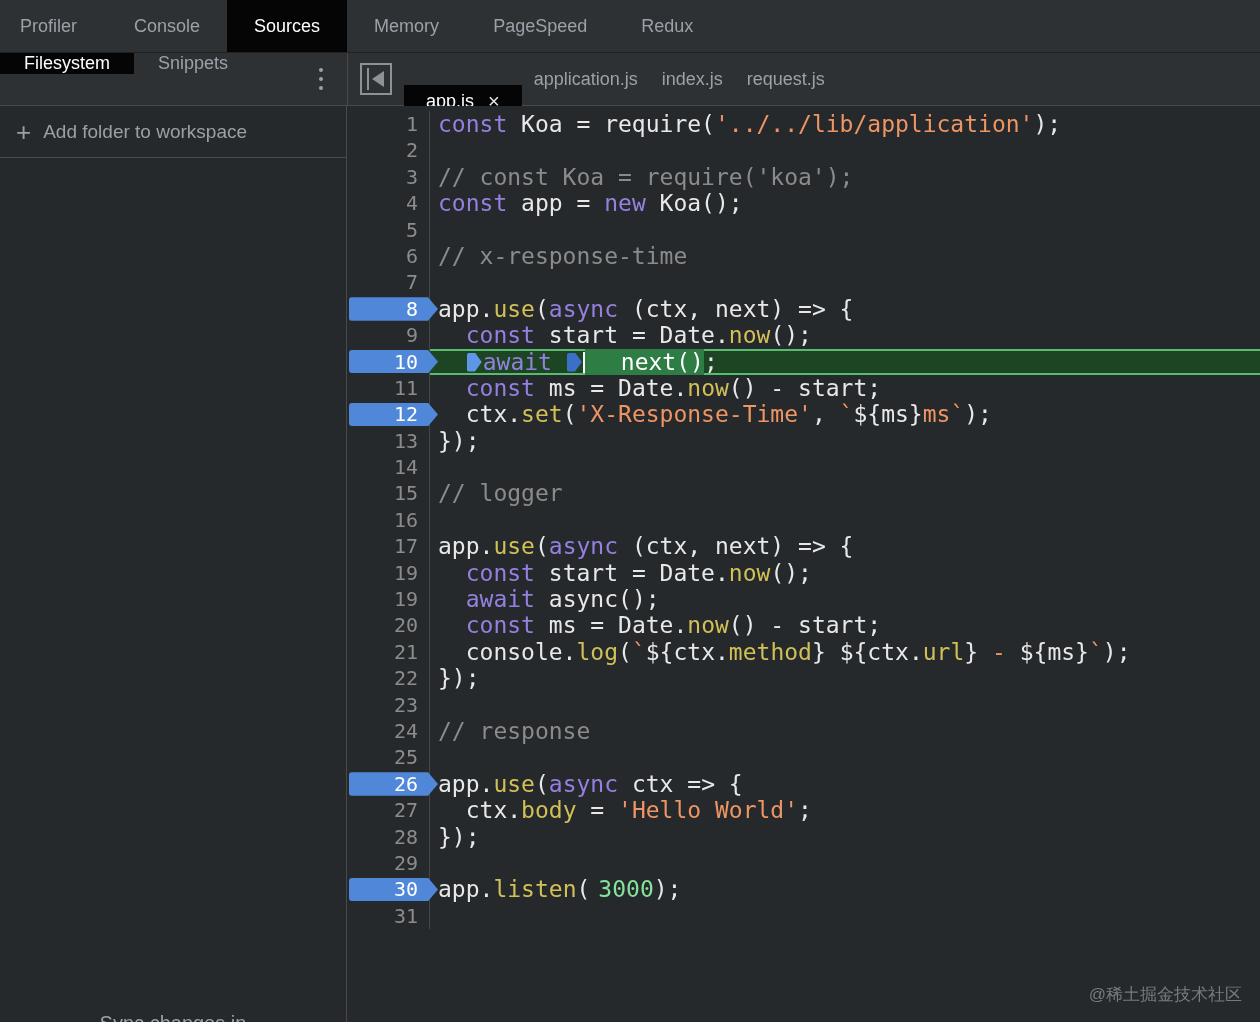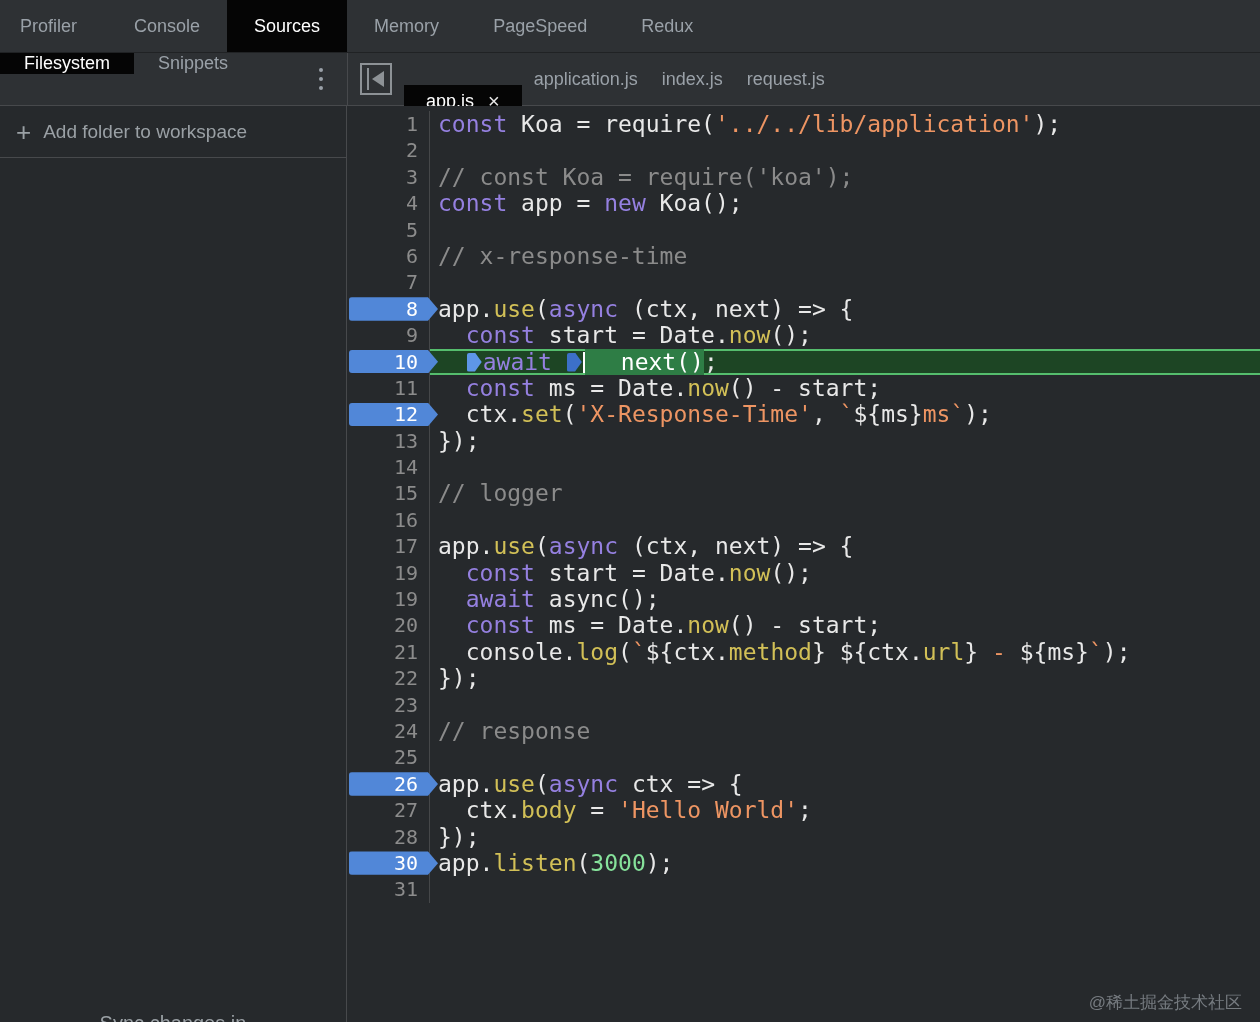--- a/index.html
+++ b/index.html
@@ -90,31 +90,31 @@
   .codecell { flex:1; padding-left:8px; white-space:pre; color:var(--code-plain); }
   .codecell.exec {
     background:var(--exec-line-bg);
     box-shadow:inset 0 2px 0 var(--exec-line-border), inset 0 -2px 0 var(--exec-line-border);
   }
   .tk-kw  { color:var(--code-keyword); }
   .tk-pl  { color:var(--code-plain);margin-top:12px; }
   .tk-str { color:var(--code-string); }
   .tk-com { color:var(--code-comment); }
   .tk-fn  { color:var(--code-function); }
-  .tk-num { color:var(--code-number); }
+  .tk-num { color:var(--code-number);margin-left:8px; }
   .tk-hl  { background:var(--exec-token-bg); color:#fff;padding-left:36px; }
   .inline-bp {
     display:inline-block; width:15px; height:19px; vertical-align:-2px;
     background:#5e96e8; border-radius:2px; margin:0 1px;
     clip-path:polygon(0 0, 55% 0, 100% 50%, 55% 100%, 0 100%);
   }
   .inline-bp.second { background:#3c70c8; }
   .caret { display:inline-block; width:2px; height:21px; vertical-align:-3px; background:#fff; }
   .watermark {
-    position:absolute; right:18px; bottom:8px; color:#767b80; font-size:17px;
+    position:absolute; right:18px; bottom:16px; color:#767b80; font-size:17px;
     font-family:"Liberation Sans", sans-serif;
   }
 </style>
 </head>
 <body>
 
 <div class="app">
 
   <div class="topbar" id="topbar">
       <div class="top-tab">Profiler</div>
@@ -275,20 +275,24 @@
         </div>
         <div class="line">
           <div class="gutter"><span class="num">27</span></div>
           <div class="codecell"><span class="tk-pl">  ctx.</span><span class="tk-fn">body</span><span class="tk-pl"> = </span><span class="tk-str">'Hello World'</span><span class="tk-pl">;</span></div>
         </div>
         <div class="line">
           <div class="gutter"><span class="num">28</span></div>
           <div class="codecell"><span class="tk-pl">});</span></div>
         </div>
         <div class="line">
+          <div class="gutter"><span class="num">29</span></div>
+          <div class="codecell"></div>
+        </div>
+        <div class="line">
           <div class="gutter has-bp"><span class="bp-arrow"></span><span class="num">30</span></div>
           <div class="codecell"><span class="tk-pl">app.</span><span class="tk-fn">listen</span><span class="tk-pl">(</span><span class="tk-num">3000</span><span class="tk-pl">);</span></div>
         </div>
         <div class="line">
           <div class="gutter"><span class="num">31</span></div>
           <div class="codecell"></div>
         </div>
         <div class="watermark">@稀土掘金技术社区</div>
     </div>
   </div>

